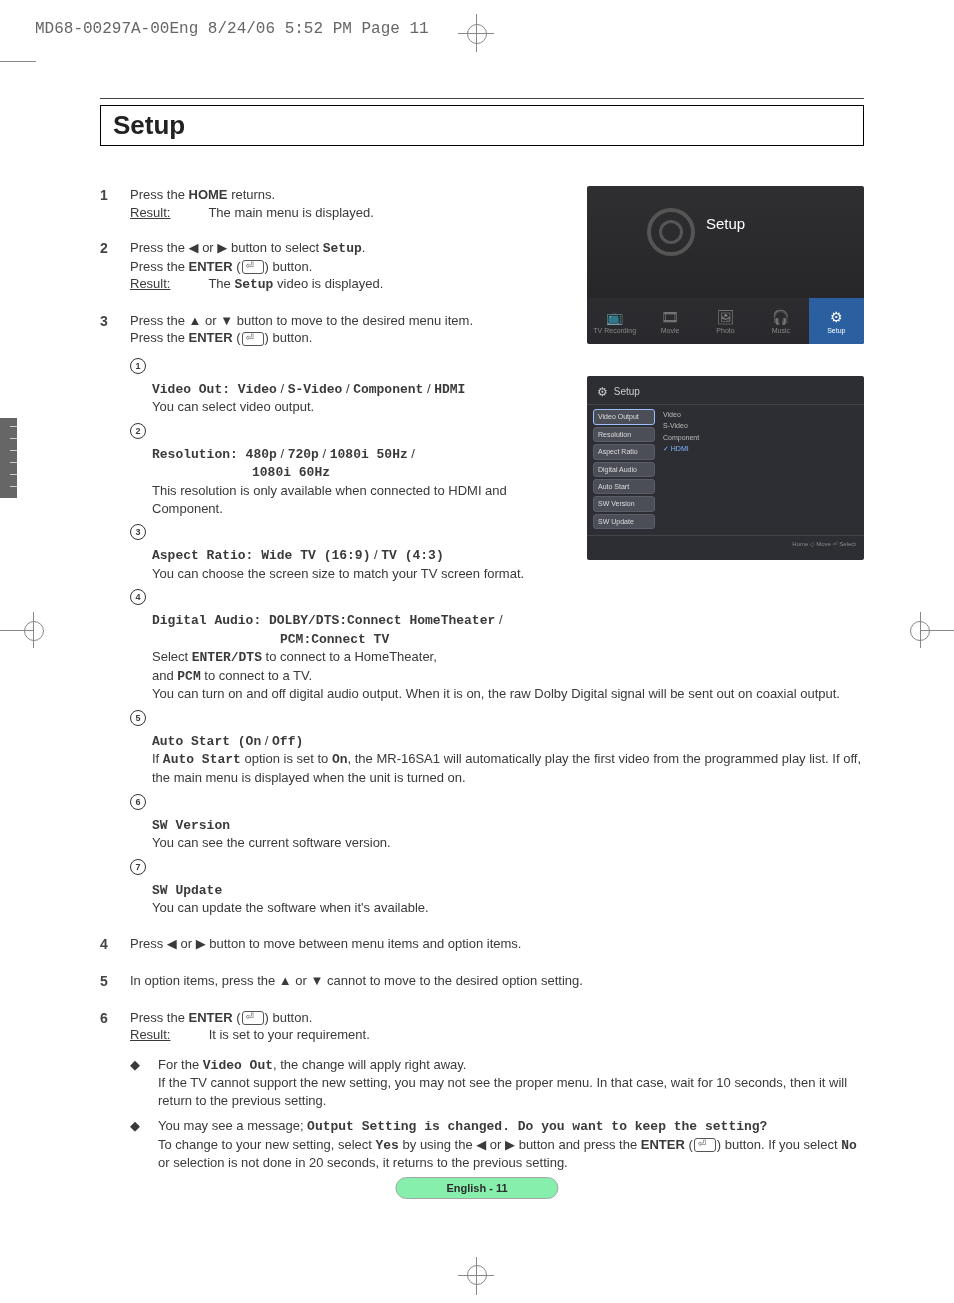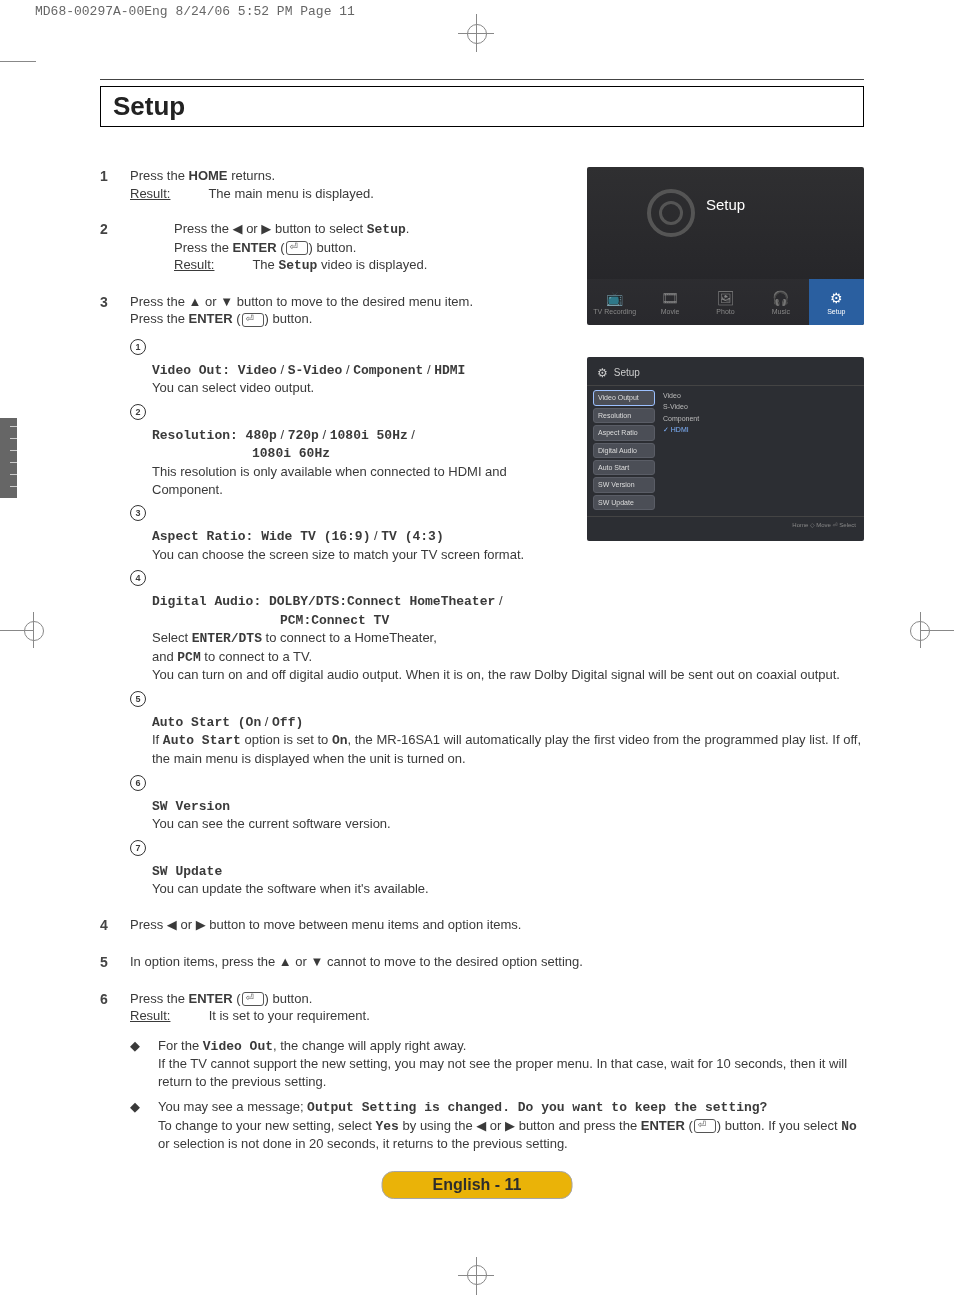--- a/index.html
+++ b/index.html
@@ -13,23 +13,23 @@
   }
   .page {
     position: relative;
     width: 954px;
     height: 1303px;
     background: #fff;
     overflow: hidden;
   }
   .print-header {
     font-family: "Courier New", monospace;
-    font-size: 13px;
+    font-size: 16px;
     color: #666;
-    padding: 4px 0 0 35px;
+    padding: 20px 0 0 35px;
   }
   .crop-mark-h {
     position: absolute;
     height: 1px;
     background: #888;
   }
   .crop-mark-v {
     position: absolute;
     width: 1px;
     background: #888;
@@ -230,24 +230,24 @@
     border-top:1px solid #444;
     text-align:right;
     padding:4px 8px 2px 0;
     font-size:6px; color:#888;
   }
 
   .footer-pill {
     position:absolute;
     bottom:104px;
     left:50%; transform:translateX(-50%);
-    background:#eab308;
+    background:#86efac;
     color:#2d2d2d;
     font-weight:bold;
-    font-size:16px;
+    font-size:11px;
     padding:4px 50px;
     border-radius:12px;
     border:1px solid #a5a5aa;
   }
 </style>
 </head>
 <body>
 <div class="page">
 
 <div class="print-header">MD68-00297A-00Eng  8/24/06  5:52 PM  Page 11</div>
@@ -343,21 +343,21 @@
         </div>
         <div>
           <span class="result-label">Result:</span>
           <span>The main menu is displayed.</span>
         </div>
       </div>
     </div>
 
     <div class="step">
       <div class="step-num">2</div>
-      <div class="step-body" style="max-width:390px;margin-left:44px;">
+      <div class="step-body" style="max-width:390px;">
         <div>
           <span>Press the </span><span class="sym">◀</span><span> or </span><span class="sym">▶</span><span> button to select </span><span class="mono">Setup</span><span>.</span>
         </div>
         <div>
           <span>Press the </span><span class="bold">ENTER</span><span> (</span><span class="enter-icon"></span><span>) button.</span>
         </div>
         <div>
           <span class="result-label">Result:</span>
           <span>The </span><span class="mono">Setup</span><span> video is displayed.</span>
         </div>

